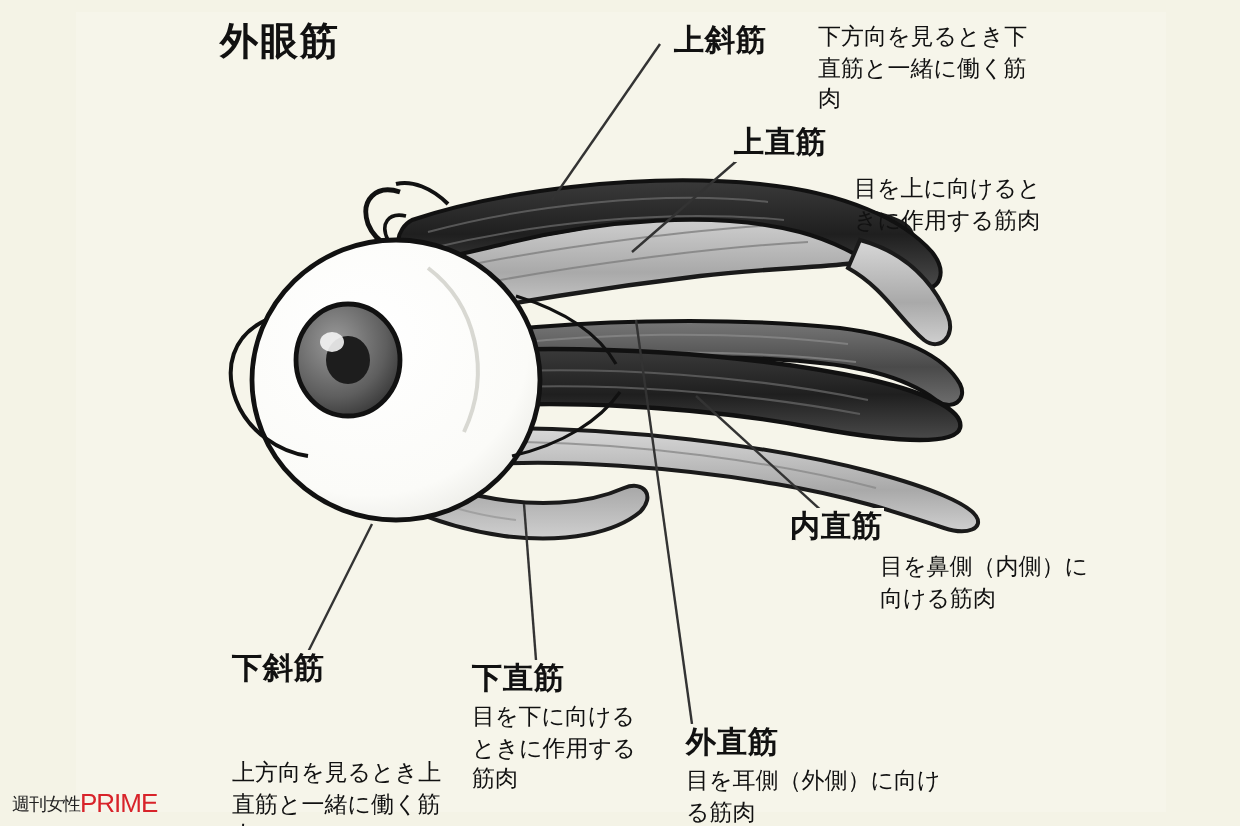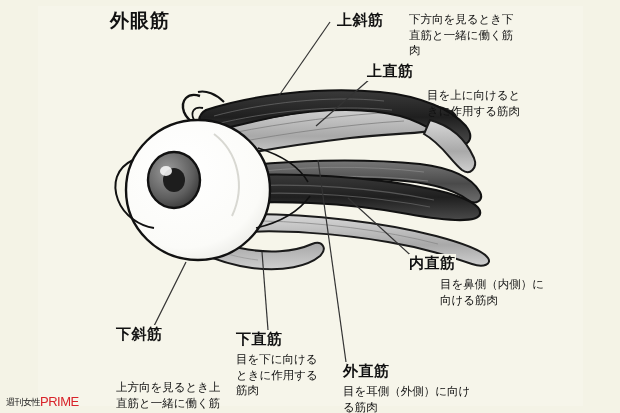--- a/index.html
+++ b/index.html
@@ -197,21 +197,21 @@
   </svg>
 
   <div class="title-box">外眼筋</div>
 
   <div class="label" style="left:337px; top:11px;">上斜筋</div>
   <div class="desc" style="left:396px; top:12px; width:114px;margin-left:13px;">下方向を見るとき下直筋と一緒に働く筋肉</div>
 
   <div class="label" style="left:367px; top:62px;">上直筋</div>
   <div class="desc" style="left:427px; top:64px; width:104px;margin-top:24px;">目を上に向けるときに作用する筋肉</div>
 
-  <div class="label" style="left:409px; top:254px;">内直筋</div>
+  <div class="label" style="left:395px; top:254px;">内直筋</div>
   <div class="desc" style="left:416px; top:277px; width:110px;margin-left:24px;">目を鼻側（内側）に向ける筋肉</div>
 
   <div class="label" style="left:116px; top:325px;">下斜筋</div>
   <div class="desc" style="left:116px; top:352px; width:106px;margin-top:28px;">上方向を見るとき上直筋と一緒に働く筋肉</div>
 
   <div class="label" style="left:236px; top:330px;">下直筋</div>
   <div class="desc" style="left:236px; top:352px; width:92px;">目を下に向けるときに作用する筋肉</div>
 
   <div class="label" style="left:343px; top:362px;">外直筋</div>
   <div class="desc" style="left:343px; top:384px; width:130px;">目を耳側（外側）に向ける筋肉</div>

